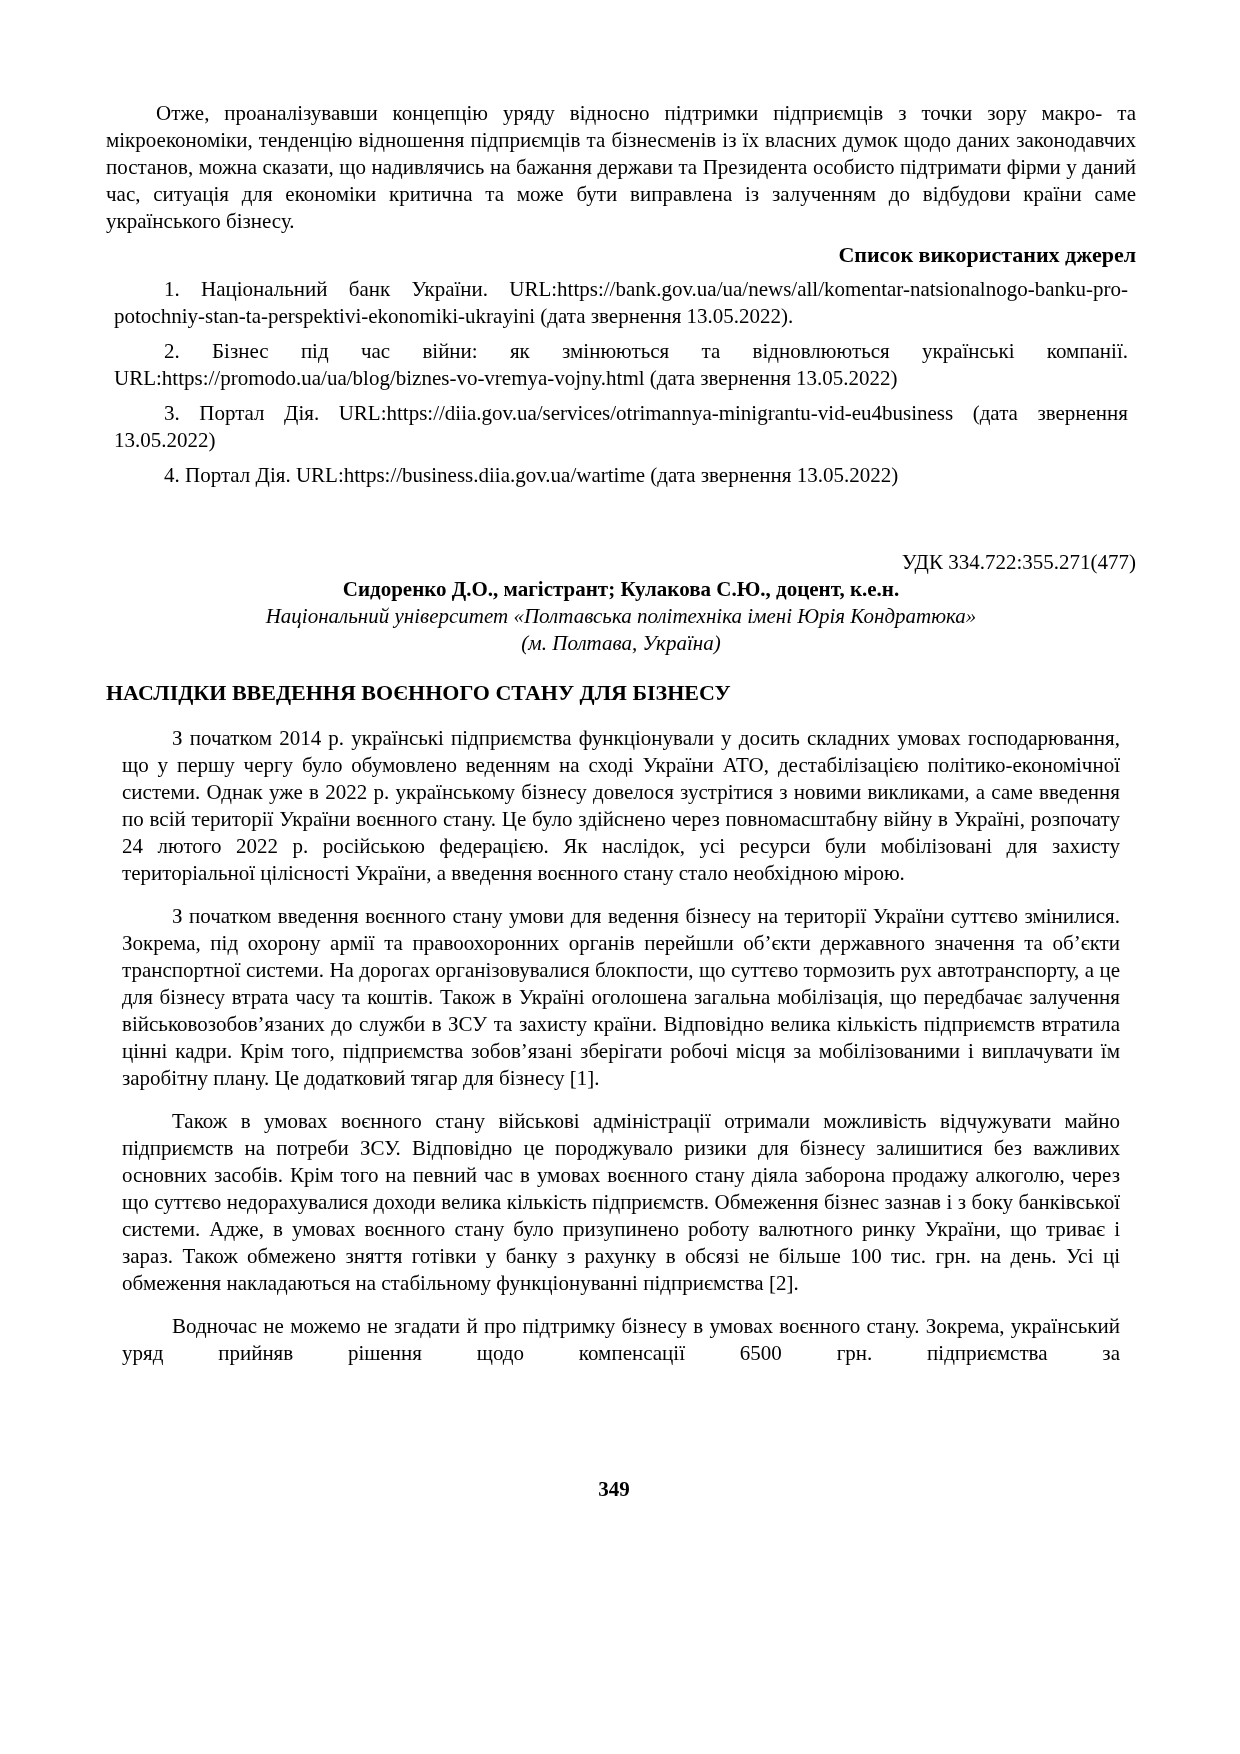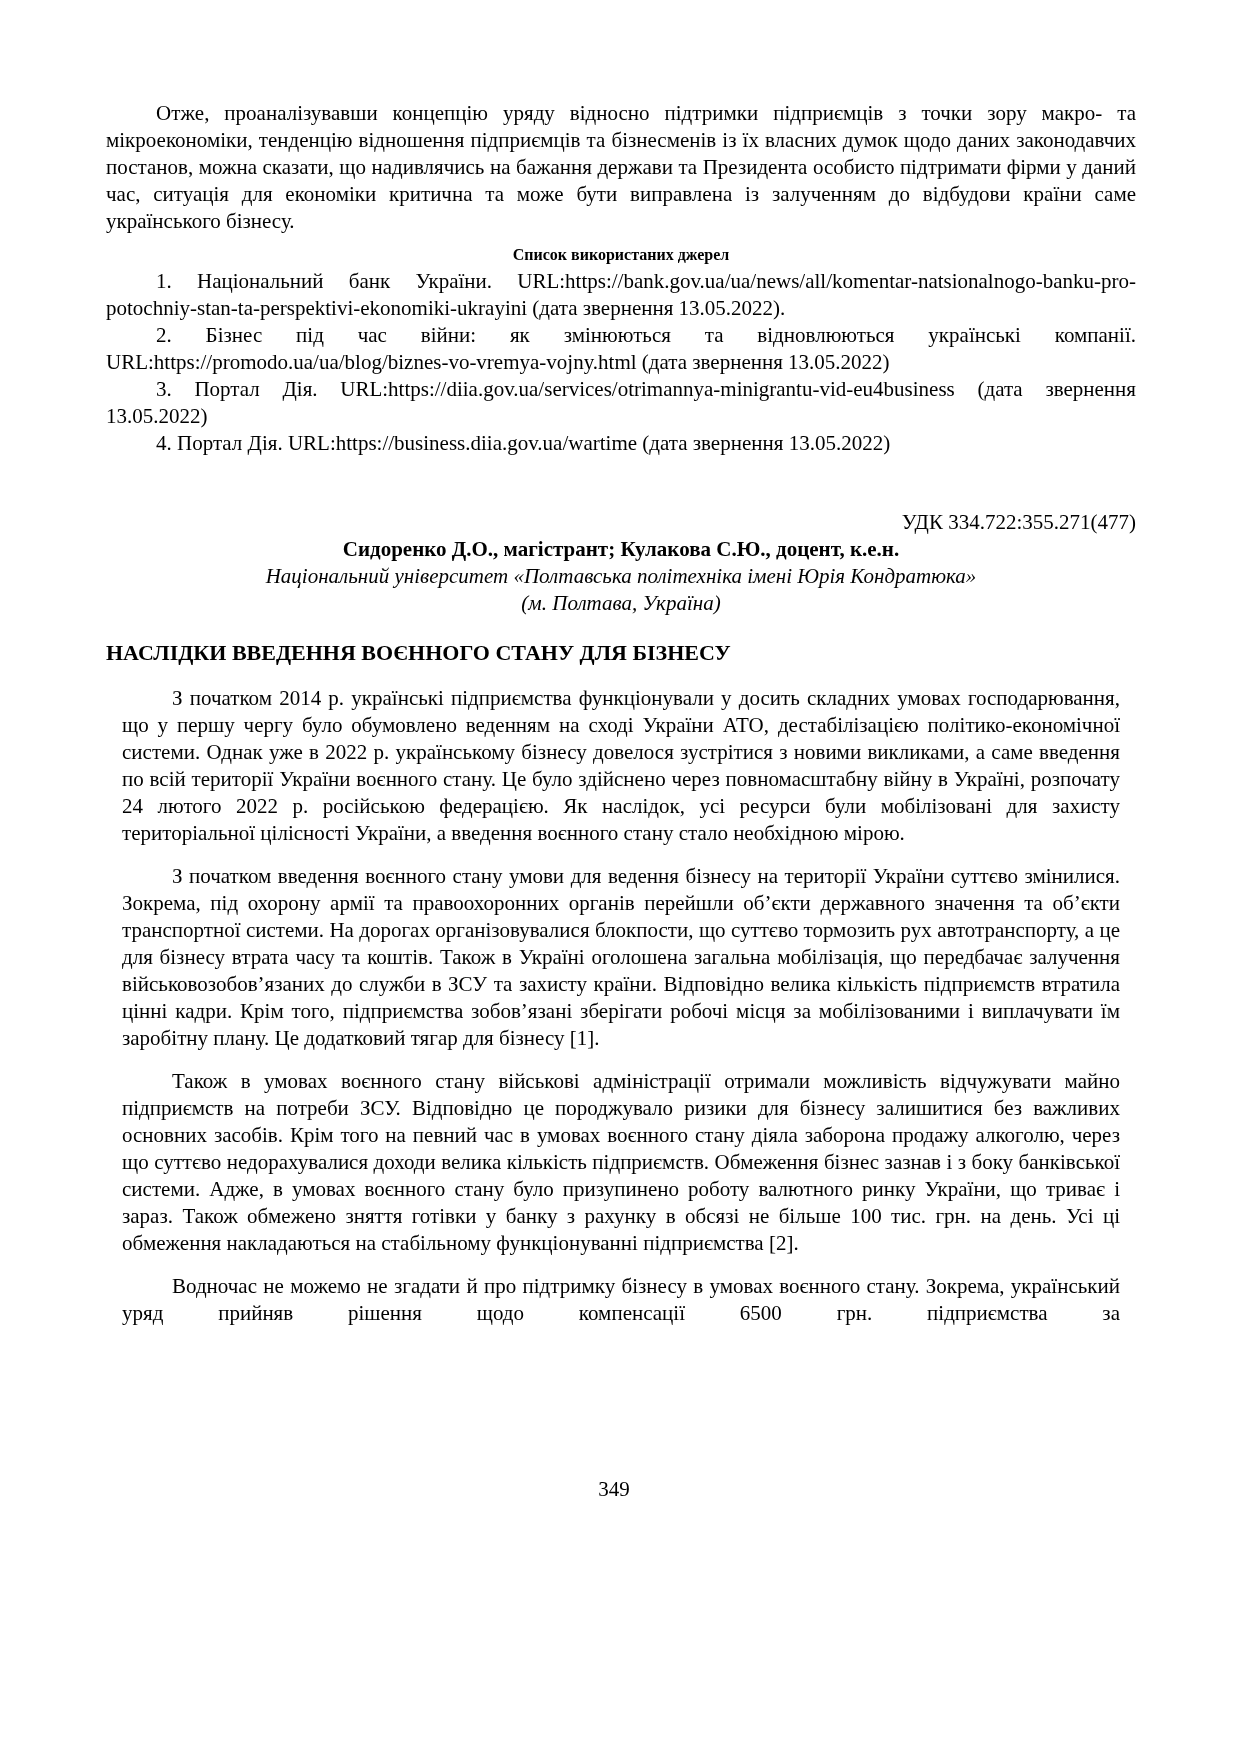--- a/index.html
+++ b/index.html
@@ -22,26 +22,26 @@
     overflow: hidden;
   }
   p {
     margin: 0;
     text-align: justify;
     text-indent: 50px;
   }
   .refs-heading {
     margin: 6px 0 0 0;
     font-weight: bold;
-    text-align: center;
-    font-size: 16px;
+    text-align: right;
+    font-size: 22px;
     line-height: 27px;
   }
   .ref-item {
-    margin: 0;
+    margin: 8px;
   }
   .section-gap {
     height: 52px;
   }
   .udk-line {
     text-align: right;
     text-indent: 0;
   }
   .authors-line {
     text-align: center;
@@ -67,20 +67,21 @@
     text-align-last: justify;
   }
   .page-number {
     position: absolute;
     top: 1476px;
     left: 0;
     right: 12px;
     text-align: center;
     font-size: 21px;
     line-height: 27px;
+    font-weight: bold;
   }
 </style>
 </head>
 <body>
 
 <div class="page">
 
   <p class="closing-par">Отже, проаналізувавши концепцію уряду відносно підтримки підприємців з точки зору макро- та мікроекономіки, тенденцію відношення підприємців та бізнесменів із їх власних думок щодо даних законодавчих постанов, можна сказати, що надивлячись на бажання держави та Президента особисто підтримати фірми у даний час, ситуація для економіки критична та може бути виправлена із залученням до відбудови країни саме українського бізнесу.</p>
 
   <h3 class="refs-heading">Список використаних джерел</h3>

